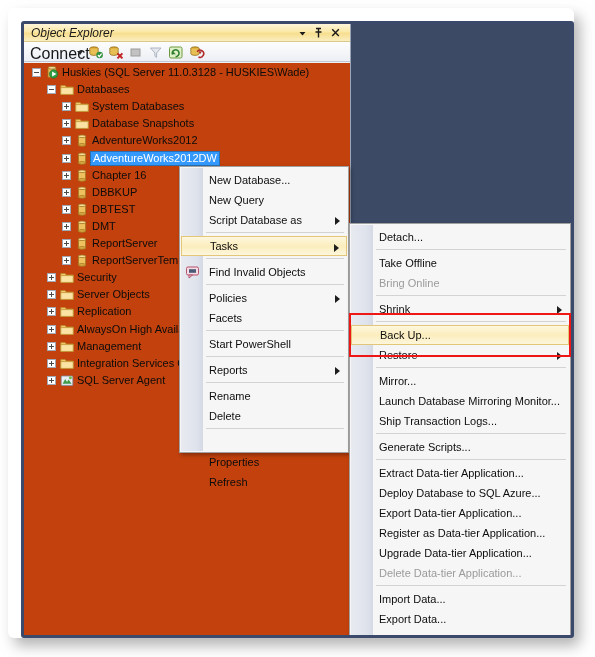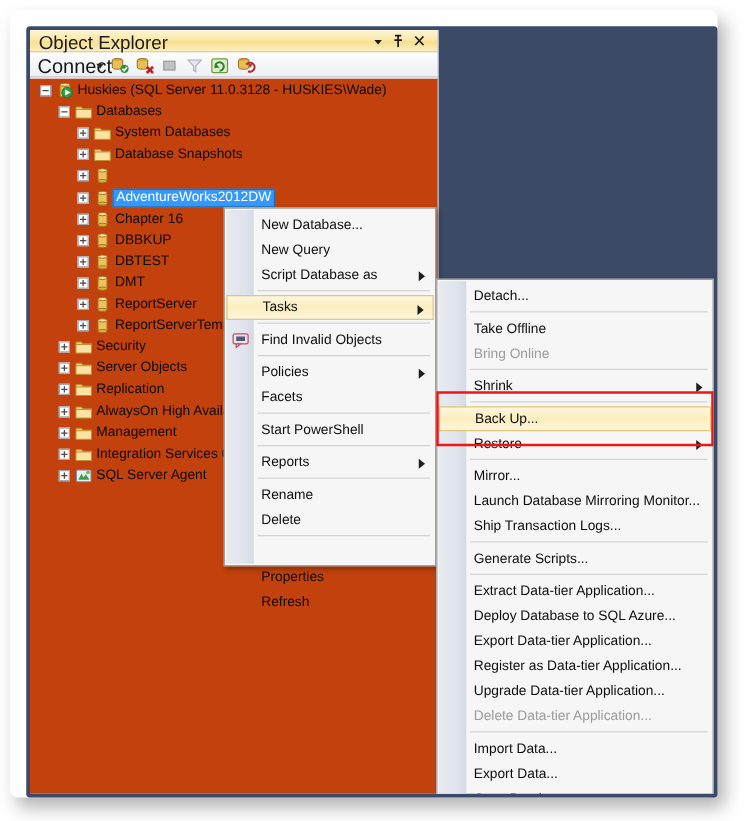--- a/index.html
+++ b/index.html
@@ -48,22 +48,23 @@
     border-right:1px solid #9aa5b8;
   }
   #oe-titlebar{
     position:absolute;left:0;top:0;width:100%;height:18px;
     background:linear-gradient(to bottom,#fdf5d8 0%,#fbe9a8 45%,#f7de8f 55%,#fbeec0 100%);
     border-bottom:1px solid #d9c88a;
     box-sizing:border-box;
   }
   #oe-title{
     position:absolute;left:7px;top:2px;
-    font-size:15px;color:#1b1b1b;
+    font-size:12px;color:#1b1b1b;
     white-space:nowrap;
+    font-style:italic;
   }
   .tb-btn{
     position:absolute;top:2px;width:13px;height:14px;
     cursor:default;color:#1b1b1b;font-size:11px;
     text-align:center;line-height:14px;
   }
   #tb-dropdown{right:41px;}
   #tb-pin{right:25px;}
   #tb-close{right:8px;font-size:12px;}
   #oe-toolbar{
@@ -262,20 +263,21 @@
                 </svg></span>
               <span class="nlabel">Database Snapshots</span>
             </div>
             <div class="node" style="left: 38px; top: 69.4px; right: 0px;">
               <span class="exp plus"></span>
               <span class="nicon"><svg width="14" height="13" viewBox="0 0 14 13">
                   <path d="M3.4 2.3 h7.2 v8.6 h-7.2 z" fill="#efc15e" stroke="#9d7420" stroke-width=".8"></path>
                   <ellipse cx="7" cy="2.3" rx="3.6" ry="1.3" fill="#fae1a0" stroke="#9d7420" stroke-width=".8"></ellipse>
                   <ellipse cx="7" cy="10.9" rx="3.6" ry="1.3" fill="#e0ae47" stroke="#9d7420" stroke-width=".8"></ellipse>
                 </svg></span>
+              <span class="nlabel">AdventureWorks2012</span>
             </div>
             <div class="node" style="left: 38px; top: 86.5px; right: 0px;">
               <span class="exp plus"></span>
               <span class="nicon"><svg width="14" height="13" viewBox="0 0 14 13">
                   <path d="M3.4 2.3 h7.2 v8.6 h-7.2 z" fill="#efc15e" stroke="#9d7420" stroke-width=".8"></path>
                   <ellipse cx="7" cy="2.3" rx="3.6" ry="1.3" fill="#fae1a0" stroke="#9d7420" stroke-width=".8"></ellipse>
                   <ellipse cx="7" cy="10.9" rx="3.6" ry="1.3" fill="#e0ae47" stroke="#9d7420" stroke-width=".8"></ellipse>
                 </svg></span>
               <span class="nlabel sel">AdventureWorks2012DW</span>
             </div>

